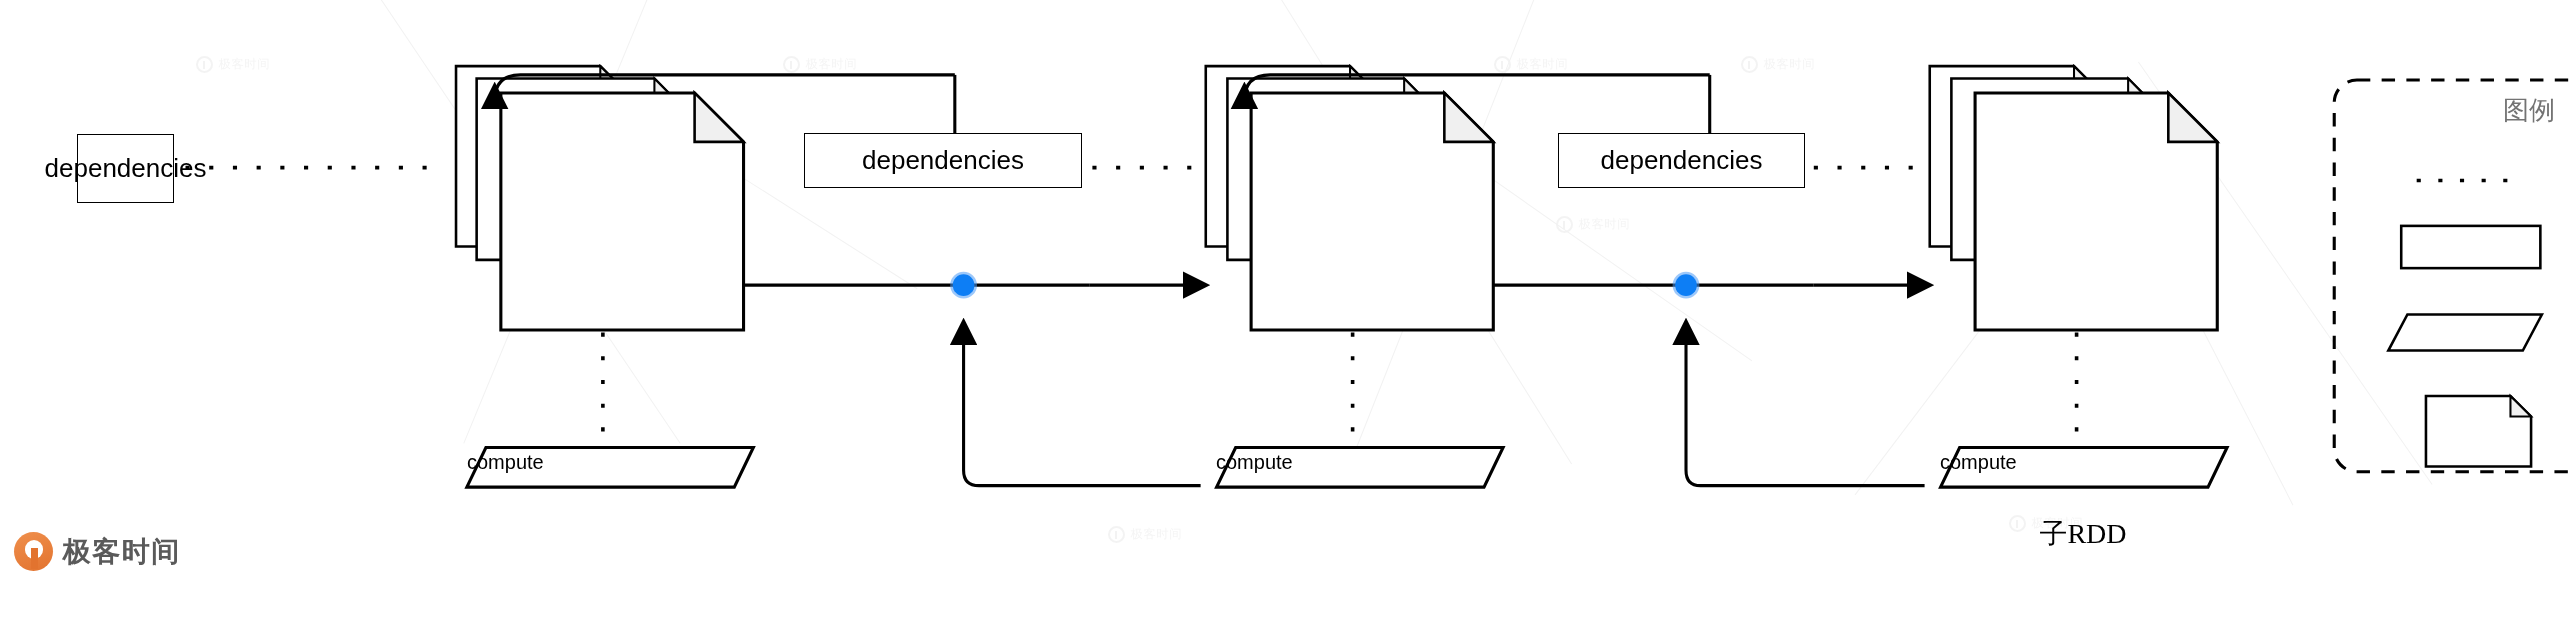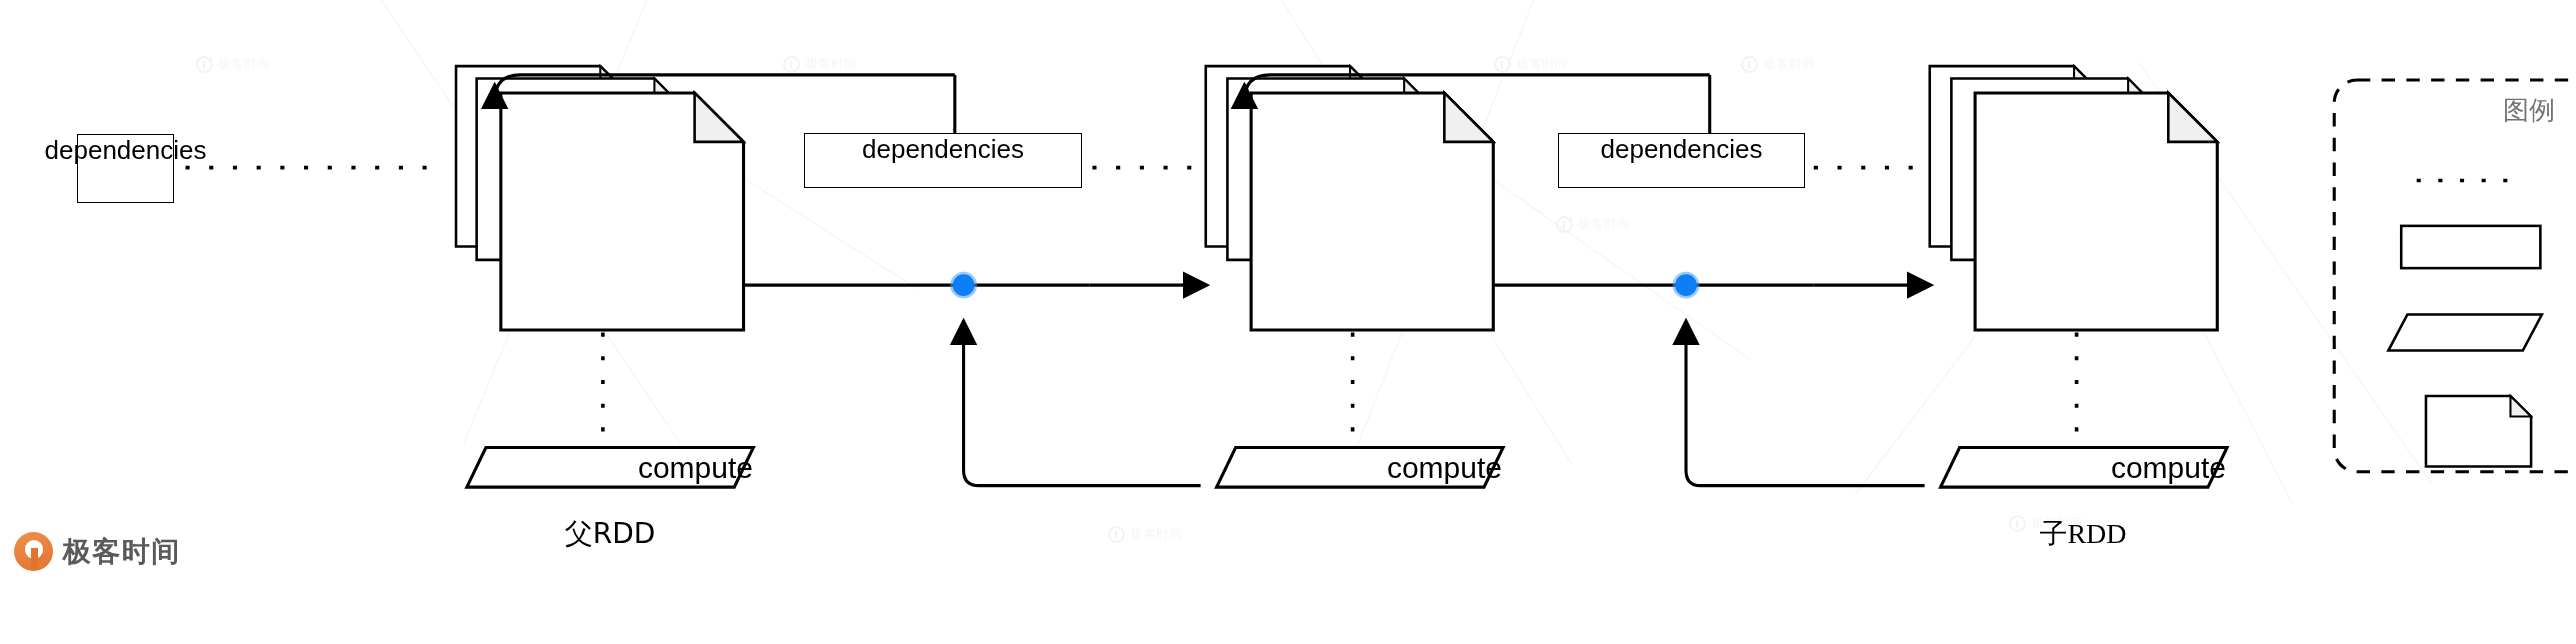--- a/index.html
+++ b/index.html
@@ -13,26 +13,26 @@
   
   .wm{position:absolute;opacity:.30;pointer-events:none;user-select:none;
       display:flex;align-items:center;gap:5.2px;}
   .wm .wm-mark{width:13.4px;height:13.4px;border-radius:50%;
       border:2.1px solid #d8d8d8;position:relative;}
   .wm .wm-mark::after{content:"";position:absolute;left:4.6px;top:3.1px;
       width:2.6px;height:8.2px;background:#d8d8d8;}
   .wm .wm-txt{font-size:12.4px;color:#dcdcdc;letter-spacing:0.5px;
       font-family:"DejaVu Sans",sans-serif;}
   .var-box{position:absolute;border:1.5px solid #000;background:#fff;
-      display:flex;justify-content:center;
+      display:flex;align-items:center;justify-content:center;
       font-size:26px;color:#000;box-sizing:border-box;}
   .rdd-name{position:absolute;font-size:28px;color:#000;
       font-family:"DejaVu Sans",sans-serif;white-space:nowrap;text-align:center;}
-  .compute-lbl{position:absolute;font-size:30px;color:#000;white-space:nowrap;
-      text-align:right;}
+  .compute-lbl{position:absolute;font-size:20px;color:#000;white-space:nowrap;
+      text-align:left;}
   .legend-title{position:absolute;font-size:26px;color:#737373;
       font-family:"DejaVu Sans",sans-serif;white-space:nowrap;}
 
   
   #brand{position:absolute;left:14.4px;top:532px;
       display:flex;align-items:center;gap:9.3px;}
   #brand .mark{width:39px;height:39px;border-radius:50%;
       background:linear-gradient(160deg,#ef8f4c 0%,#e2732f 100%);
       position:relative;flex:0 0 auto;}
   #brand .mark::before{content:"";position:absolute;left:10.3px;top:8.2px;
@@ -198,23 +198,20 @@
   <div class="compute-lbl" style="left:467px;top:451px;width:286px;">
     <span>compute</span>
   </div>
   <div class="compute-lbl" style="left:1216px;top:451px;width:286px;">
     <span>compute</span>
   </div>
   <div class="compute-lbl" style="left:1940px;top:451px;width:286px;">
     <span>compute</span>
   </div>
 
-  <div class="rdd-name" style="left:467px;top:515px;width:286px;">
-    <span>父RDD</span>
-  </div>
   <div class="rdd-name" style="left:1940px;top:515px;width:286px;font-family:Liberation Serif, serif;">
     <span>子RDD</span>
   </div>
 
   <div class="legend-title" style="left:2503px;top:93px;">图例</div>
 
   <div id="brand">
     <span class="mark"></span>
     <span class="btxt">极客时间</span>
   </div>

